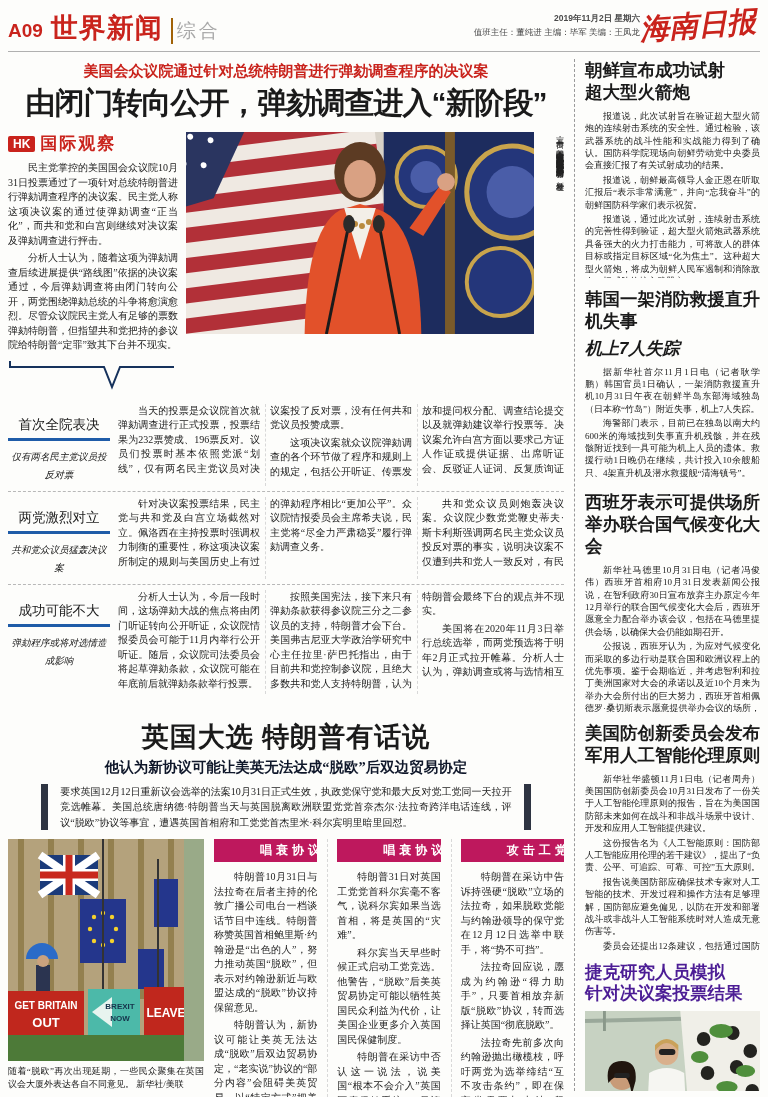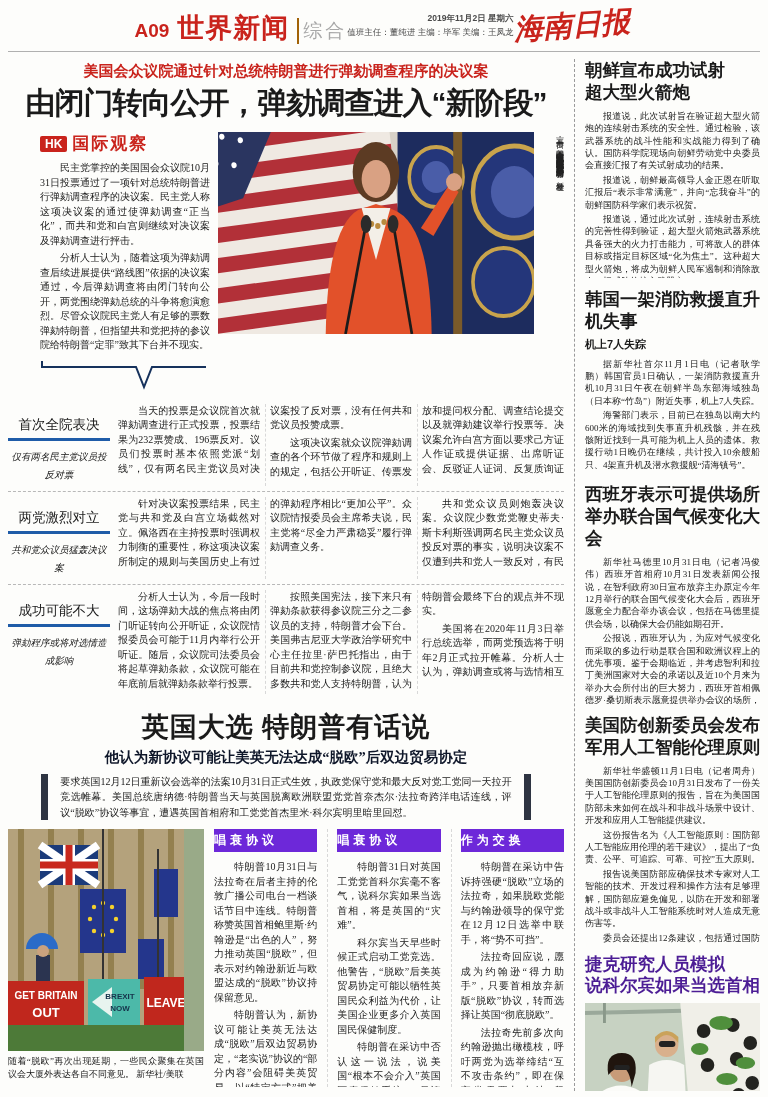--- a/index.html
+++ b/index.html
@@ -1,20 +1,20 @@
 <!DOCTYPE html>
 <html><head>
 <meta charset="utf-8">
 <style>
   html,body{margin:0;padding:0;background:#e8e8e8;}
   .page{width:768px;height:1097px;margin:0 auto;background:#fdfdfb;position:relative;overflow:hidden;
         box-sizing:border-box;padding:6px 8px;color:#1a1a1a;
         font-family:"Liberation Serif","DejaVu Serif",serif;}
   
-  .masthead{display:flex;align-items:flex-end;justify-content:center;
+  .masthead{display:flex;align-items:flex-end;justify-content:space-between;
             border-bottom:1px solid #b0b0b0;padding-bottom:5px;height:40px;}
   .mh-left{display:flex;align-items:baseline;gap:8px;font-family:"Liberation Sans","DejaVu Sans",sans-serif;}
   .page-no{color:#c9231c;font-size:19px;font-weight:bold;}
   .section-title{color:#c9231c;font-size:27px;font-weight:900;letter-spacing:1px;}
   .subsection{color:#a8a8a8;font-size:19px;letter-spacing:3px;border-left:2px solid #a16207;padding-left:4px;}
   .mh-right{display:flex;align-items:center;}
   .mh-meta{text-align:right;font-size:8.5px;color:#4a4a4a;line-height:1.6;font-family:"Liberation Sans","DejaVu Sans",sans-serif;}
   .mh-meta .d1{font-weight:bold;}
   .brand-logo{color:#c9231c;font-size:29px;font-weight:bold;font-style:italic;transform:rotate(-4deg);
               font-family:"DejaVu Serif","Liberation Serif",serif;padding-right:4px;}
@@ -22,21 +22,21 @@
   .content{display:flex;margin-top:7px;gap:10px;}
   .main{width:556px;flex:none;}
   .rail{flex:1;border-left:1px dashed #9a9a9a;padding-left:10px;overflow:hidden;height:1032px;}
   p.para{font-size:10px;line-height:1.45;text-align:justify;margin:0 0 3px;text-indent:2em;}
   
   .kicker{color:#c9231c;text-align:center;font-size:15px;font-weight:bold;margin:3px 0 2px;
           font-family:"Liberation Sans","DejaVu Sans",sans-serif;}
   .headline{font-family:"Liberation Sans","DejaVu Sans",sans-serif;text-align:center;font-size:30px;
             font-weight:900;margin:0 0 8px;letter-spacing:-1px;}
   .story1-top{display:flex;gap:8px;}
-  .left-rail{width:170px;flex:none;margin-left:32px;}
+  .left-rail{width:170px;flex:none;}
   .badge{display:flex;align-items:center;gap:5px;margin:0 0 6px;}
   .badge-mark{background:#c9231c;color:#fff;font-weight:bold;font-size:12px;padding:1px 5px;border-radius:2px;
               font-family:"Liberation Sans","DejaVu Sans",sans-serif;}
   .badge-label{color:#c9231c;font-size:17px;font-weight:bold;letter-spacing:2px;
                font-family:"Liberation Sans","DejaVu Sans",sans-serif;}
   .intro-list{display:block;}
   .zigzag{margin-top:4px;}
   .photo-area{flex:1;display:flex;gap:4px;}
   .photo-frame{flex:1;height:202px;overflow:hidden;background:#223;}
   .photo-caption-v{width:26px;flex:none;height:202px;writing-mode:vertical-rl;font-size:8px;line-height:1.2;
@@ -47,41 +47,41 @@
   .band:last-child{border-bottom:none;}
   .band-head{width:102px;flex:none;text-align:center;padding-top:12px;}
   .band-title{display:block;font-family:"Liberation Sans","DejaVu Sans",sans-serif;font-weight:normal;font-size:13.5px;
               border-bottom:3px solid #1f5ca8;padding-bottom:4px;margin-bottom:5px;}
   .band-sub{font-size:9.5px;font-style:italic;color:#151515;}
   .band-text{flex:1;column-count:3;column-gap:10px;column-rule:1px dashed #d8d8d8;overflow:hidden;}
   .band-text.b1{max-height:82px;}
   .band-text.b2{max-height:82px;}
   .band-text.b3{max-height:104px;}
   
-  .uk{margin-top:10px;}
+  .uk{margin-top:20px;}
   .uk-headline{font-size:27px;text-align:center;font-weight:900;margin:4px 0 3px;
                font-family:"Liberation Sans","DejaVu Sans",sans-serif;letter-spacing:1px;}
   .uk-subhead{color:#0f172a;text-align:center;font-size:14.5px;font-weight:bold;margin:0 0 7px;}
   .uk-lead{display:flex;gap:12px;width:88%;margin:0 auto 9px;align-items:stretch;}
   .lead-bar{width:7px;background:#2e3442;flex:none;}
   .uk-lead-text{font-size:10px;line-height:1.55;text-align:justify;}
   .uk-body{display:flex;gap:10px;}
   .uk-photo{width:196px;flex:none;}
   .uk-photo-frame{height:222px;overflow:hidden;background:#9a8;}
   .uk-photo-caption{font-size:9px;line-height:1.4;margin-top:4px;text-align:justify;}
   .uk-col{flex:1;border-left:1px dashed #d8d8d8;padding-left:9px;max-height:258px;overflow:hidden;}
   .uk-col.first{border-left:none;padding-left:0;}
-  .chip{background:#6d28d9;color:#fff;text-align:left;font-size:12px;font-weight:bold;padding:3px 0;
+  .chip{background:#be185d;color:#fff;text-align:right;font-size:12px;font-weight:bold;padding:3px 0;
         width:110px;margin:0 auto 8px;font-family:"Liberation Sans","DejaVu Sans",sans-serif;letter-spacing:4px;}
   
   .rail-article{margin-bottom:11px;}
   .rail-title{font-family:"Liberation Sans","DejaVu Sans",sans-serif;font-weight:900;font-size:17.5px;
               line-height:1.25;margin:1px 0 6px;}
-  .rail-subtitle{font-size:11px;font-weight:bold;margin:-2px 0 6px;
-                 font-family:"Liberation Sans","DejaVu Sans",sans-serif;}
+  .rail-subtitle{font-size:17px;font-weight:bold;margin:-2px 0 6px;
+                 font-family:"Liberation Sans","DejaVu Sans",sans-serif;font-style:italic;}
   .rail p.para{font-size:9px;line-height:1.38;margin-bottom:2px;}
   .rail-paras{overflow:hidden;}
   .rp1{max-height:168px;} .rp2{max-height:128px;} .rp3{max-height:148px;} .rp4{max-height:178px;}
   .rail-title.teal{color:#4c1d95;text-align:left;}
   .rail-photo{height:138px;overflow:hidden;background:#cdd;}
   svg{display:block;}
 </style>
 </head>
 <body>
 
@@ -294,21 +294,21 @@
           <div class="uk-col">
             <div class="chip">唱衰协议</div>
             <div>
                 <p class="para">特朗普31日对英国工党党首科尔宾毫不客气，说科尔宾如果当选首相，将是英国的“灾难”。</p>
                 <p class="para">科尔宾当天早些时候正式启动工党竞选。他警告，“脱欧”后美英贸易协定可能以牺牲英国民众利益为代价，让美国企业更多介入英国国民保健制度。</p>
                 <p class="para">特朗普在采访中否认这一说法，说美国“根本不会介入”英国医疗保健系统，“只谈论贸易”。</p>
                 <p class="para">科尔宾在采访播出数分钟后经由社交媒体“推特”回击，指认特朗普正企图干预英国选举，以便他的朋友与美国达成贸易协定。</p>
               </div>
           </div>
           <div class="uk-col">
-            <div class="chip">作为交换</div>
+            <div class="chip">攻击工党</div>
             <div>
                 <p class="para">特朗普在采访中告诉持强硬“脱欧”立场的法拉奇，如果脱欧党能与约翰逊领导的保守党在12月12日选举中联手，将“势不可挡”。</p>
                 <p class="para">法拉奇回应说，愿成为约翰逊“得力助手”，只要首相放弃新版“脱欧”协议，转而选择让英国“彻底脱欧”。</p>
                 <p class="para">法拉奇先前多次向约翰逊抛出橄榄枝，呼吁两党为选举缔结“互不攻击条约”，即在保守党需要与支持“留欧”的自由民主党等反对党角逐议席的选区，脱欧党不会有候选人参与竞争；作为交换，保守党放手让脱欧党自由角逐工党在威尔士南部、英格兰中部和东北部地区所持议席。首相府一直回绝法拉奇的建议。</p>
               </div>
           </div>
         </div>
       </div>
 
     </div>
@@ -358,21 +358,21 @@
             <p class="para">新华社华盛顿11月1日电（记者周舟）美国国防创新委员会10月31日发布了一份关于人工智能伦理原则的报告，旨在为美国国防部未来如何在战斗和非战斗场景中设计、开发和应用人工智能提供建议。</p>
             <p class="para">这份报告名为《人工智能原则：国防部人工智能应用伦理的若干建议》，提出了“负责、公平、可追踪、可靠、可控”五大原则。</p>
             <p class="para">报告说美国防部应确保技术专家对人工智能的技术、开发过程和操作方法有足够理解，国防部应避免偏见，以防在开发和部署战斗或非战斗人工智能系统时对人造成无意伤害等。</p>
             <p class="para">委员会还提出12条建议，包括通过国防部官方渠道将这些原则正式化，建立一个国防部范围的人工智能指导委员会，确保人工智能伦理原则的正确执行，召开有关人工智能安全的年度会议等。</p>
           </div>
       </div>
 
       <div class="rail-article">
         <div class="rail-title teal">
           <div>捷克研究人员模拟</div>
-          <div>说科尔宾如果当选首相</div>
+          <div>针对决议案投票结果</div>
         </div>
         <div class="rail-photo">
           <svg width="100%" height="138" viewBox="0 0 180 138" preserveAspectRatio="none">
             <rect width="180" height="138" fill="#c7d2c2"></rect>
             <line x1="0" y1="10" x2="180" y2="6" stroke="#9aa89a" stroke-width="4"></line>
             <line x1="20" y1="0" x2="20" y2="20" stroke="#8a988a" stroke-width="3"></line>
             <line x1="120" y1="0" x2="120" y2="16" stroke="#8a988a" stroke-width="3"></line>
 
             <polygon points="98,0 180,0 180,138 110,138" fill="#f0efe8"></polygon>
             <g fill="#23231f">

